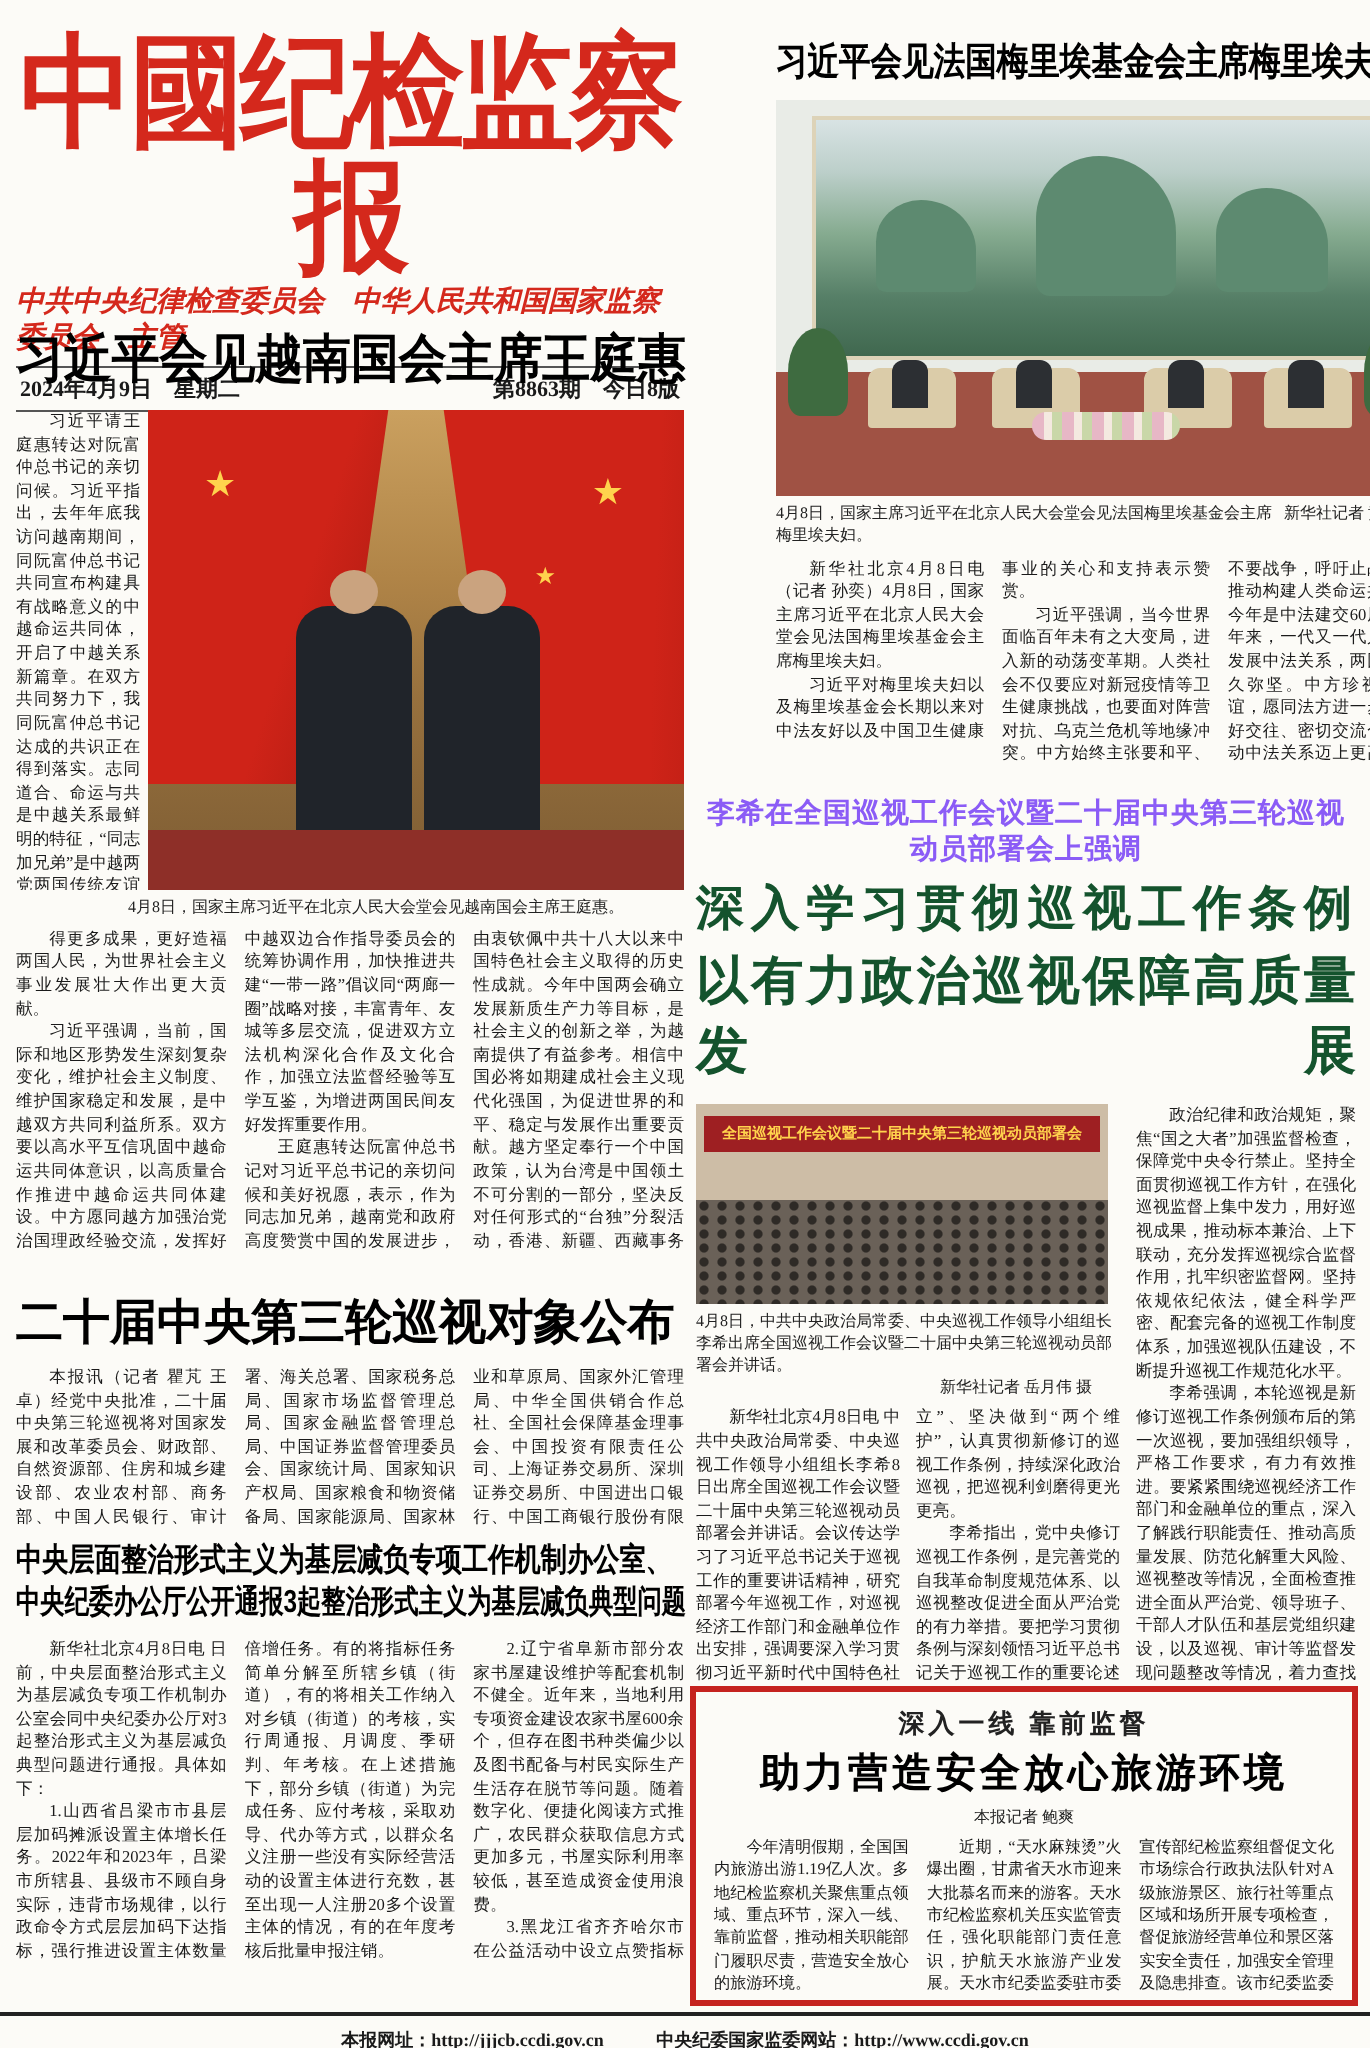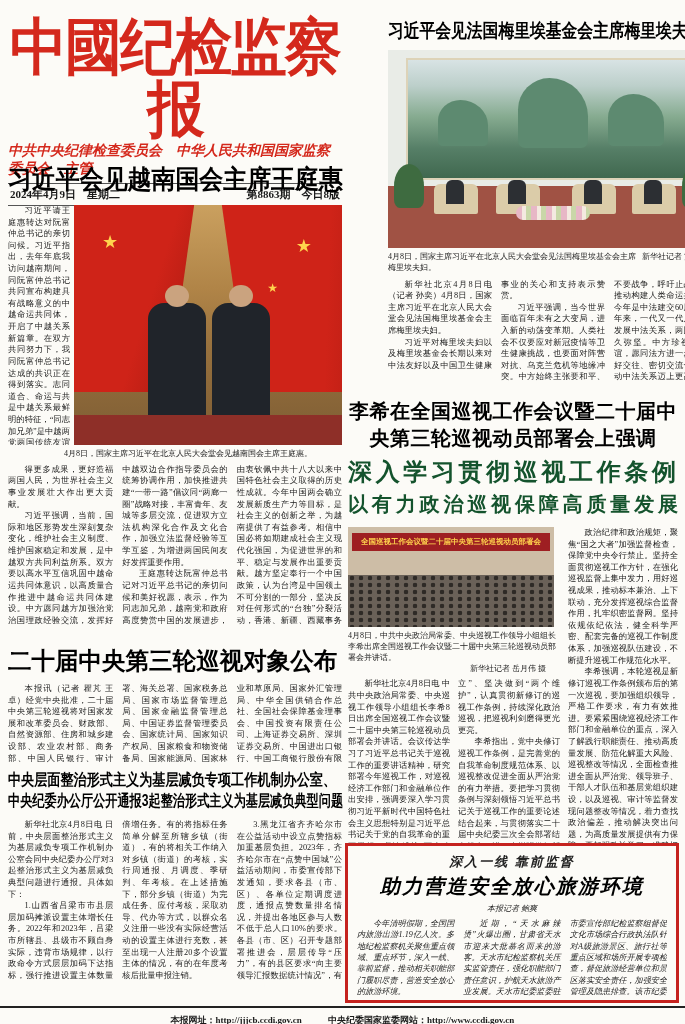--- a/index.html
+++ b/index.html
@@ -16,22 +16,22 @@
   .rule{border-top:1px solid #555;}
   
   .mast-title{font-size:57px;line-height:1.02;font-weight:900;color:#d4281c;text-align:center;
               letter-spacing:-2px;transform:scaleY(1.08);transform-origin:center top;}
   .mast-sup{color:#d4281c;font-size:14px;text-align:left;margin-top:10px;font-weight:700;font-style:italic;}
   .mast-date{display:flex;justify-content:space-between;font-size:11px;padding:3px 2px;font-weight:700;}
   .mast-pub{font-size:7.5px;text-align:center;color:#444;padding:2px 0 3px 0;}
   
   .hl-black{font-family:"Liberation Sans",sans-serif;font-weight:900;color:#000;}
   .hl-red{font-family:"Liberation Sans",sans-serif;font-weight:900;color:#14532d;}
-  .kicker-red{font-family:"Liberation Sans",sans-serif;font-weight:700;color:#000000;
-              font-size:20px;text-align:center;letter-spacing:0.5px;}
+  .kicker-red{font-family:"Liberation Sans",sans-serif;font-weight:700;color:#8b5cf6;
+              font-size:14px;text-align:center;letter-spacing:0.5px;}
   .just{text-align:justify;text-align-last:justify;}
   
   .photo-vn{position:relative;width:268px;height:240px;overflow:hidden;
     background:linear-gradient(180deg,#caa05f 0%,#b08447 35%,#97713e 60%,#7d5c33 100%);}
   .vn-flag{position:absolute;top:0;width:46%;height:78%;background:
     linear-gradient(100deg,#cf2318 70%,#b51d13 100%);}
   .vn-flag.l{left:-6%;transform:skewX(-8deg);}
   .vn-flag.r{right:-6%;transform:skewX(8deg);}
   .vn-star{position:absolute;color:#ffd34d;font-size:18px;}
   .vn-fig{position:absolute;bottom:30px;width:58px;height:112px;background:#20242a;
@@ -146,21 +146,21 @@
     <div class="cols c3" style="margin-top:5px;height:116px;">
         <p>新华社北京4月8日电（记者 孙奕）4月8日，国家主席习近平在北京人民大会堂会见法国梅里埃基金会主席梅里埃夫妇。</p>
         <p>习近平对梅里埃夫妇以及梅里埃基金会长期以来对中法友好以及中国卫生健康事业的关心和支持表示赞赏。</p>
         <p>习近平强调，当今世界面临百年未有之大变局，进入新的动荡变革期。人类社会不仅要应对新冠疫情等卫生健康挑战，也要面对阵营对抗、乌克兰危机等地缘冲突。中方始终主张要和平、不要战争，呼吁止战促和，推动构建人类命运共同体。今年是中法建交60周年。60年来，一代又一代人传承和发展中法关系，两国友好历久弥坚。中方珍视中法友谊，愿同法方进一步加强友好交往、密切交流合作，推动中法关系迈上更高水平。长期以来，中法在卫生健康领域开展了一系列合作，取得丰硕成果，欢迎梅里埃基金会继续同中方深化合作。</p>
       </div>
   </div>
 
   <div class="abs" style="left:348px;top:398px;width:330px;">
     <div class="kicker-red">李希在全国巡视工作会议暨二十届中央第三轮巡视动员部署会上强调</div>
     <div class="hl-red just" style="font-size:24px;letter-spacing:2px;margin-top:4px;">深入学习贯彻巡视工作条例</div>
-    <div class="hl-red just" style="font-size:20px;letter-spacing:0px;margin-top:3px;">以有力政治巡视保障高质量发展</div>
+    <div class="hl-red just" style="font-size:26px;letter-spacing:0px;margin-top:3px;">以有力政治巡视保障高质量发展</div>
     <div style="display:flex;margin-top:9px;">
       <div style="width:212px;">
         <div class="photo-conf">
           <div class="conf-banner">全国巡视工作会议暨二十届中央第三轮巡视动员部署会</div>
           <div class="conf-crowd"></div>
         </div>
         <div class="caption" style="margin-top:4px;">4月8日，中共中央政治局常委、中央巡视工作领导小组组长李希出席全国巡视工作会议暨二十届中央第三轮巡视动员部署会并讲话。</div>
         <div class="credit">新华社记者 岳月伟 摄</div>
         <div class="cols c2" style="margin-top:4px;height:178px;column-gap:8px;">
             <p>新华社北京4月8日电 中共中央政治局常委、中央巡视工作领导小组组长李希8日出席全国巡视工作会议暨二十届中央第三轮巡视动员部署会并讲话。会议传达学习了习近平总书记关于巡视工作的重要讲话精神，研究部署今年巡视工作，对巡视经济工作部门和金融单位作出安排，强调要深入学习贯彻习近平新时代中国特色社会主义思想特别是习近平总书记关于党的自我革命的重要思想，坚决维护“两个确立”、坚决做到“两个维护”，认真贯彻新修订的巡视工作条例，持续深化政治巡视，把巡视利剑磨得更光更亮。</p>
@@ -186,25 +186,26 @@
   <div class="abs" style="left:8px;top:770px;width:334px;">
     <div>
       <span class="fit hl-black" style="font-size:16px;transform:scaleX(0.82);">中央层面整治形式主义为基层减负专项工作机制办公室、</span>
     </div>
     <div>
       <span class="fit hl-black" style="font-size:16px;transform:scaleX(0.76);">中央纪委办公厅公开通报3起整治形式主义为基层减负典型问题</span>
     </div>
     <div class="cols c3" style="margin-top:7px;height:164px;">
         <p>新华社北京4月8日电 日前，中央层面整治形式主义为基层减负专项工作机制办公室会同中央纪委办公厅对3起整治形式主义为基层减负典型问题进行通报。具体如下：</p>
         <p>1.山西省吕梁市市县层层加码摊派设置主体增长任务。2022年和2023年，吕梁市所辖县、县级市不顾自身实际，违背市场规律，以行政命令方式层层加码下达指标，强行推进设置主体数量倍增任务。有的将指标任务简单分解至所辖乡镇（街道），有的将相关工作纳入对乡镇（街道）的考核，实行周通报、月调度、季研判、年考核。在上述措施下，部分乡镇（街道）为完成任务、应付考核，采取劝导、代办等方式，以群众名义注册一些没有实际经营活动的设置主体进行充数，甚至出现一人注册20多个设置主体的情况，有的在年度考核后批量申报注销。</p>
+        <p>2.辽宁省阜新市部分农家书屋建设维护等配套机制不健全。近年来，当地利用专项资金建设农家书屋600余个，但存在图书种类偏少以及图书配备与村民实际生产生活存在脱节等问题。随着数字化、便捷化阅读方式推广，农民群众获取信息方式更加多元，书屋实际利用率较低，甚至造成资金使用浪费。</p>
         <p>3.黑龙江省齐齐哈尔市在公益活动中设立点赞指标加重基层负担。2023年，齐齐哈尔市在“点赞中国城”公益活动期间，市委宣传部下发通知，要求各县（市、区）、各单位定期调度进度，通报点赞数量排名情况，并提出各地区参与人数不低于总人口10%的要求。各县（市、区）召开专题部署推进会，层层传导“压力”，有的县区要求“向主要领导汇报数据统计情况”，有的县区推出每人每天需完成600个点赞任务，有的学校和医院分别要求教师、学生、家长和医生、护士全员参与，甚至将“点赞”证书照片打包上传，这种摊派点赞任务的做法引发基层干部群众反感。</p>
       </div>
   </div>
 
-  <div class="abs redbox" style="left:345px;top:843px;width:334px;height:160px;font-style:italic;">
+  <div class="abs redbox" style="left:345px;top:843px;width:334px;height:160px;">
     <div class="t-kicker">深入一线  靠前监督</div>
     <div class="hl-black" style="font-size:20px;text-align:center;letter-spacing:2px;margin-top:2px;">助力营造安全放心旅游环境</div>
     <div class="t-byline">本报记者 鲍爽</div>
     <div class="cols c3" style="margin-top:4px;height:86px;font-size:8.1px;">
         <p>今年清明假期，全国国内旅游出游1.19亿人次。多地纪检监察机关聚焦重点领域、重点环节，深入一线、靠前监督，推动相关职能部门履职尽责，营造安全放心的旅游环境。</p>
         <p>近期，“天水麻辣烫”火爆出圈，甘肃省天水市迎来大批慕名而来的游客。天水市纪检监察机关压实监管责任，强化职能部门责任意识，护航天水旅游产业发展。天水市纪委监委驻市委宣传部纪检监察组督促文化市场综合行政执法队针对A级旅游景区、旅行社等重点区域和场所开展专项检查，督促旅游经营单位和景区落实安全责任，加强安全管理及隐患排查。该市纪委监委驻市市场监督管理局纪检监察组督促市场监督管理部门摸清全市景区经营主体底数，做好食品安全、燃气安全、环境卫生、服务质量等工作。</p>
       </div>
   </div>
 
   <div class="abs footer" style="left:0;top:1006px;width:685px;">

